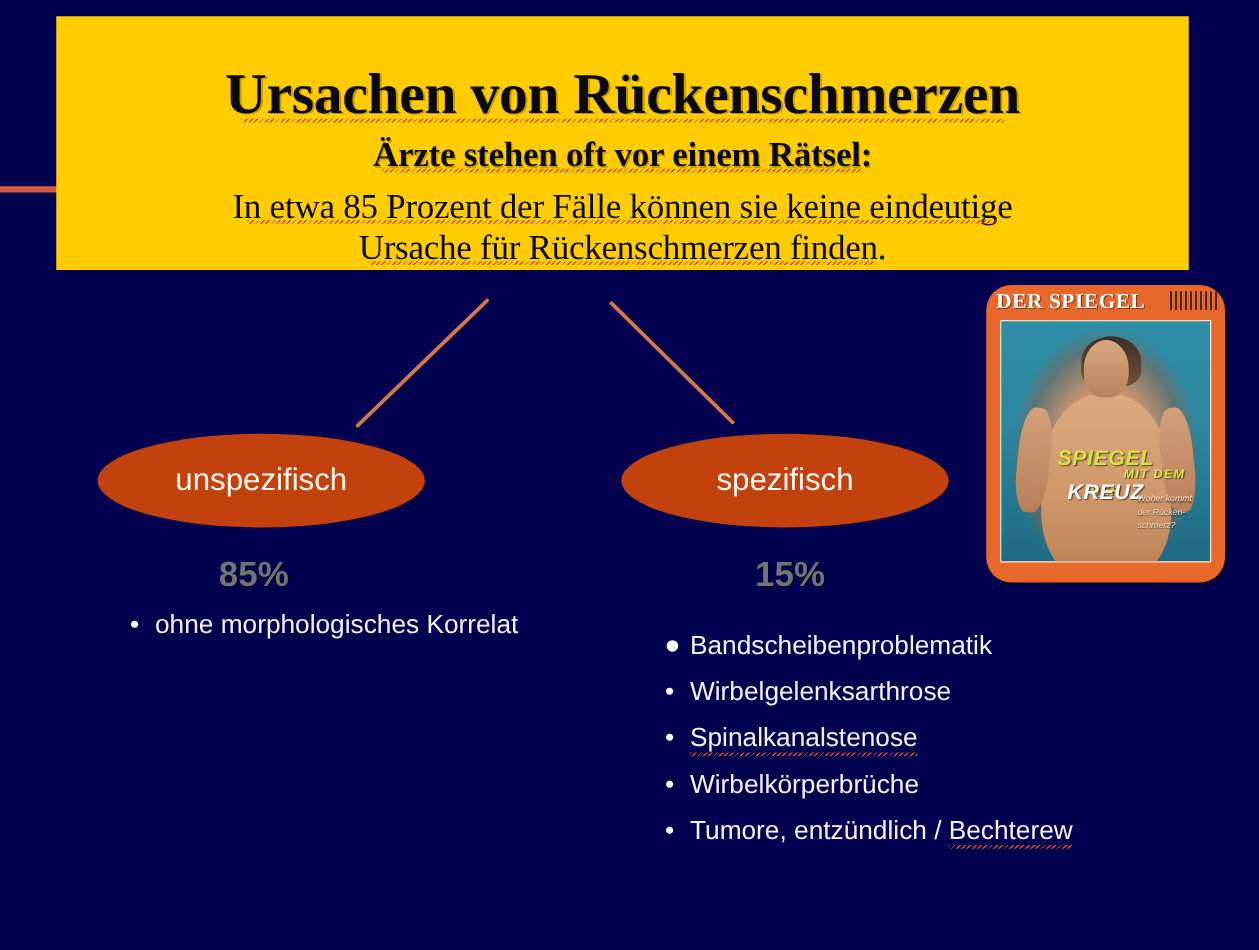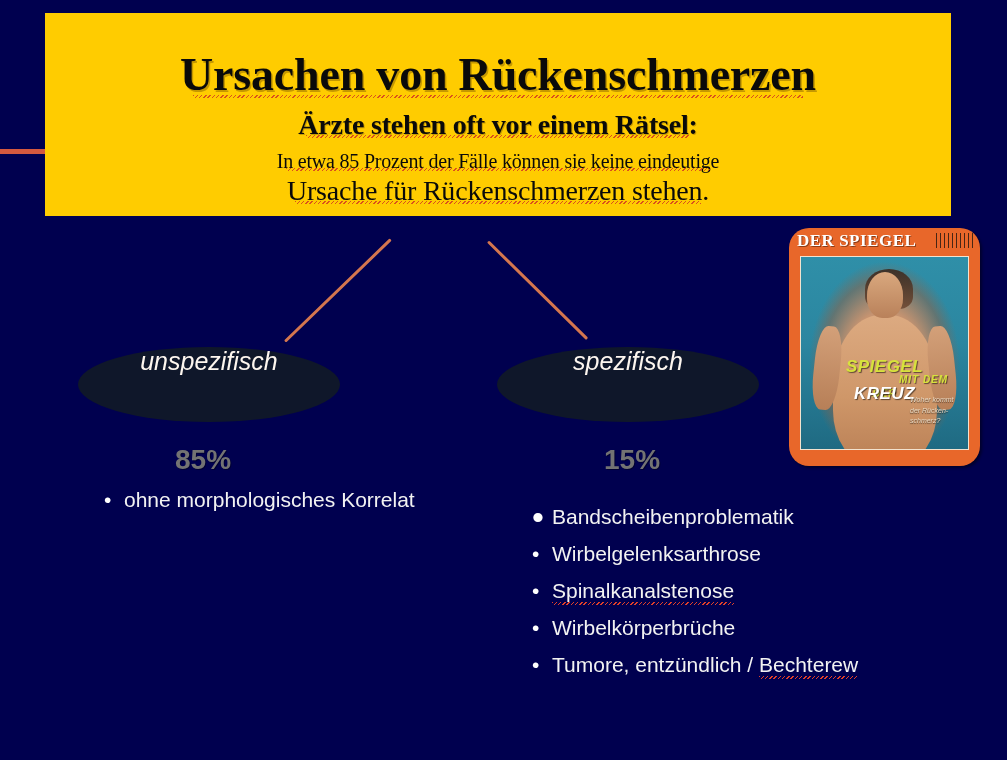--- a/index.html
+++ b/index.html
@@ -51,21 +51,21 @@
     margin-top: 10px;
     text-shadow: 1.5px 1.5px 0 rgba(150,110,0,.55);
   }
   #title-sub {
     font-size: 28px;
     font-weight: bold;
     margin-top: 11px;
     text-shadow: 1px 1px 0 rgba(150,110,0,.5);
   }
   #title-body1 {
-    font-size: 20px;
+    font-size: 28px;
     font-weight: normal;
     margin-top: 12px;
   }
   #title-body2 {
     font-size: 28px;
     font-weight: normal;
     margin-top: 4px;
   }
   
   .squiggle {
@@ -102,28 +102,28 @@
   #connector-right {
     left: 488px;
     top: 240px;
     width: 139px;
     transform: rotate(44.5deg);
   }
 
   
   .ellipse {
     position: absolute;
-    background: #0f172a;
+    background: #c2410c;
     border-radius: 50%;
     display: flex;
+    align-items: center;
     justify-content: center;
     color: #fdf6ef;
     font-size: 25px;
     font-family: "Liberation Sans", sans-serif;
-    font-style: italic;
   }
   #ellipse-unspezifisch {
     left: 78px;
     top: 347px;
     width: 262px;
     height: 75px;
   }
   #ellipse-spezifisch {
     left: 497px;
     top: 347px;
@@ -334,21 +334,21 @@
     <div class="tline" id="title-main">
       <span class="squiggle">Ursachen von Rückenschmerzen</span>
     </div>
     <div class="tline" id="title-sub">
       <span class="squiggle">Ärzte stehen oft vor einem Rätsel:</span>
     </div>
     <div class="tline" id="title-body1">
       <span class="squiggle">In etwa 85 Prozent der Fälle können sie keine eindeutige</span>
     </div>
     <div class="tline" id="title-body2">
-      <span class="squiggle">Ursache für Rückenschmerzen stehen.</span>
+      <span class="squiggle">Ursache für Rückenschmerzen finden.</span>
     </div>
   </div>
 
   <div class="connector" id="connector-left"></div>
   <div class="connector" id="connector-right"></div>
 
   <div class="ellipse" id="ellipse-unspezifisch">
     <span>unspezifisch</span>
   </div>
   <div class="ellipse" id="ellipse-spezifisch">

